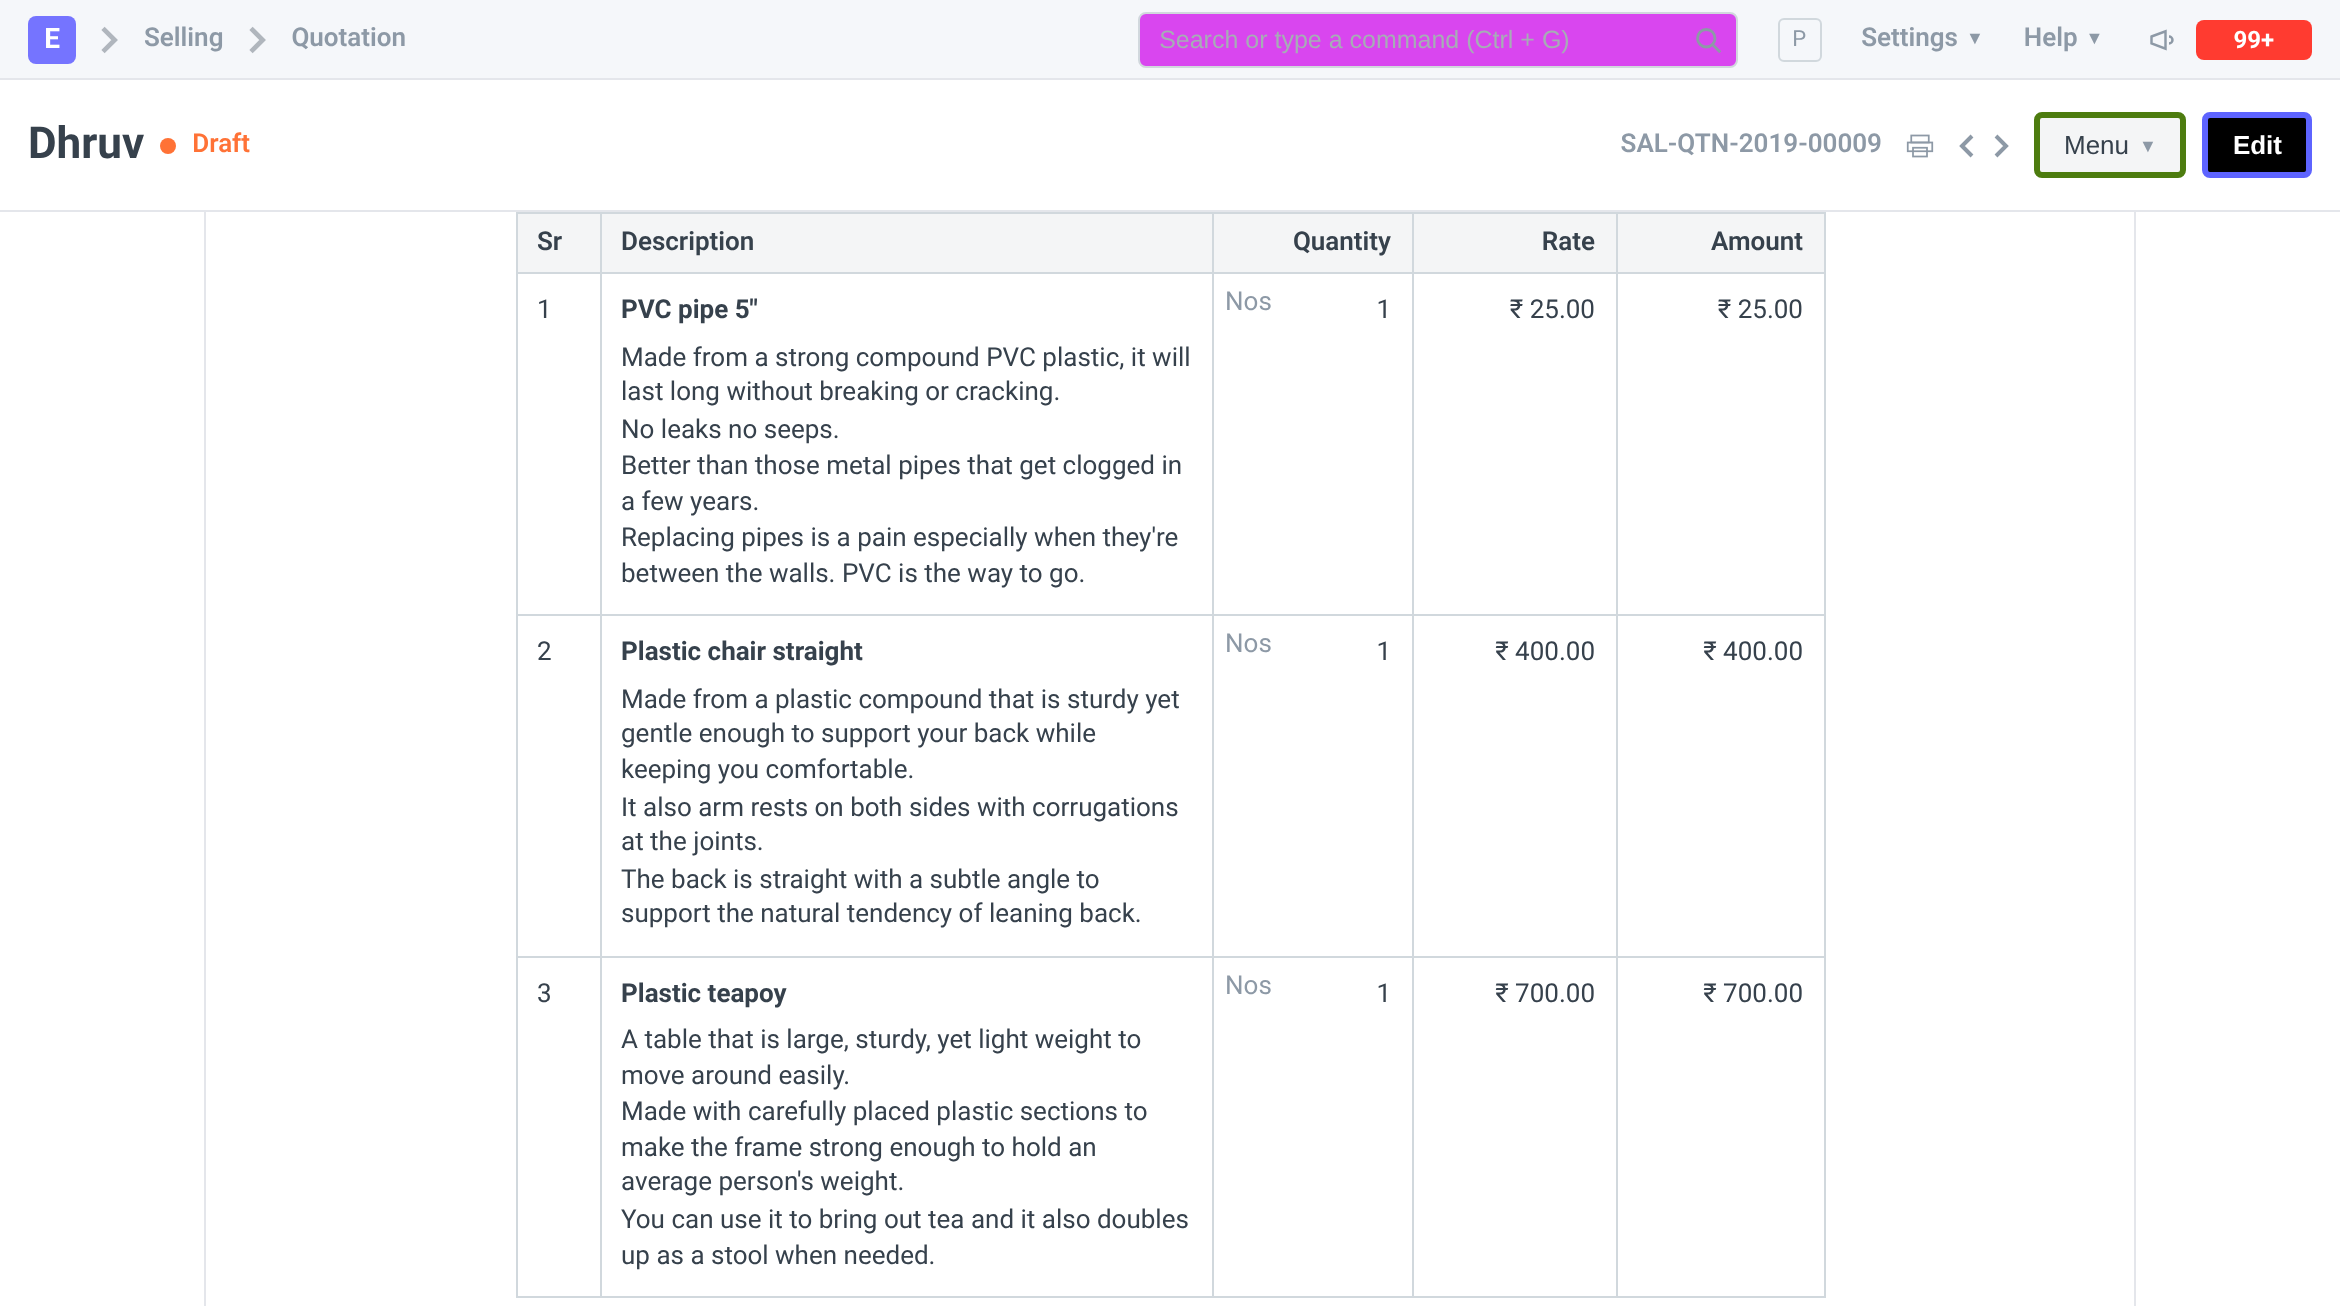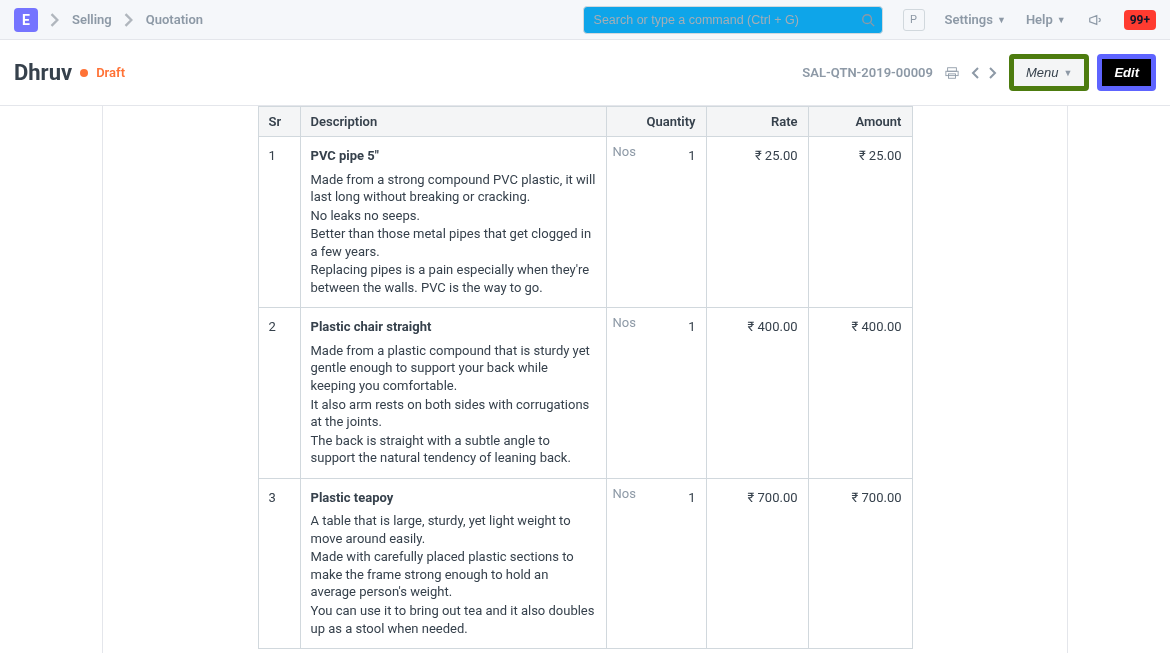--- a/index.html
+++ b/index.html
@@ -42,21 +42,21 @@
     position: relative;
     width: 300px;
   }
   .search-input {
     width: 100%;
     height: 28px;
     border: 1px solid #d1d8dd;
     border-radius: 4px;
     padding: 0 30px 0 10px;
     font-size: 12.5px;
-    background: #0ea5e9;
+    background: #d946ef;
     color: #36414c;
   }
   .search-input::placeholder { color: #a6adb5; }
   .search-icon {
     position: absolute; right: 8px; top: 50%; transform: translateY(-50%);
     color: #8d99a6;
   }
   .nav-box {
     width: 22px; height: 22px;
     border: 1px solid #d1d8dd;
@@ -69,26 +69,25 @@
     color: #8d99a6; font-weight: 600; font-size: 13px;
     display: flex; align-items: center; gap: 4px;
     margin-left: 10px;
     cursor: pointer;
     justify-content: flex-end;
   }
   .caret-down { font-size: 9px; color: #8d99a6; }
   .nav-icon { color: #8d99a6; margin-left: 12px; cursor: pointer; }
   .badge-99 {
     background: #ff3b30;
-    color: #0f172a;
+    color: #ffffff;
     font-weight: 700;
-    padding: 3px 6px;
+    padding: 3px 19px;
     border-radius: 4px;
     font-size: 12px;
-    margin-left: 12px;
   }
 
   
   .doc-header {
     height: 66px;
     border-bottom: 1px solid #e4e6eb;
     display: flex;
     align-items: center;
     padding: 0 14px;
   }
@@ -109,29 +108,28 @@
   .doc-id {
     color: #8d99a6; font-weight: 600; font-size: 13px;
     margin-right: 12px;
   }
   .doc-nav-icons {
     display: flex; align-items: center; gap: 2px; color: #8d99a6;
     margin-right: 10px;
   }
   .doc-nav-icons span, .doc-nav-icons svg { cursor: pointer; }
   .btn {
-    border: 5px solid #4d7c0f;
+    border: 3px solid #4d7c0f;
     background: #f4f5f6;
     border-radius: 4px;
     padding: 6px 12px;
     font-size: 13px;
     color: #36414c;
     display: inline-flex; align-items: center; gap: 5px;
     cursor: pointer;
-    font-style: italic;
   }
   .btn-primary {
     background: #000000;
     border-color: #5e64ff;
     color: #fff;
     font-weight: 600;
     margin-left: 8px;
   }
 
   

